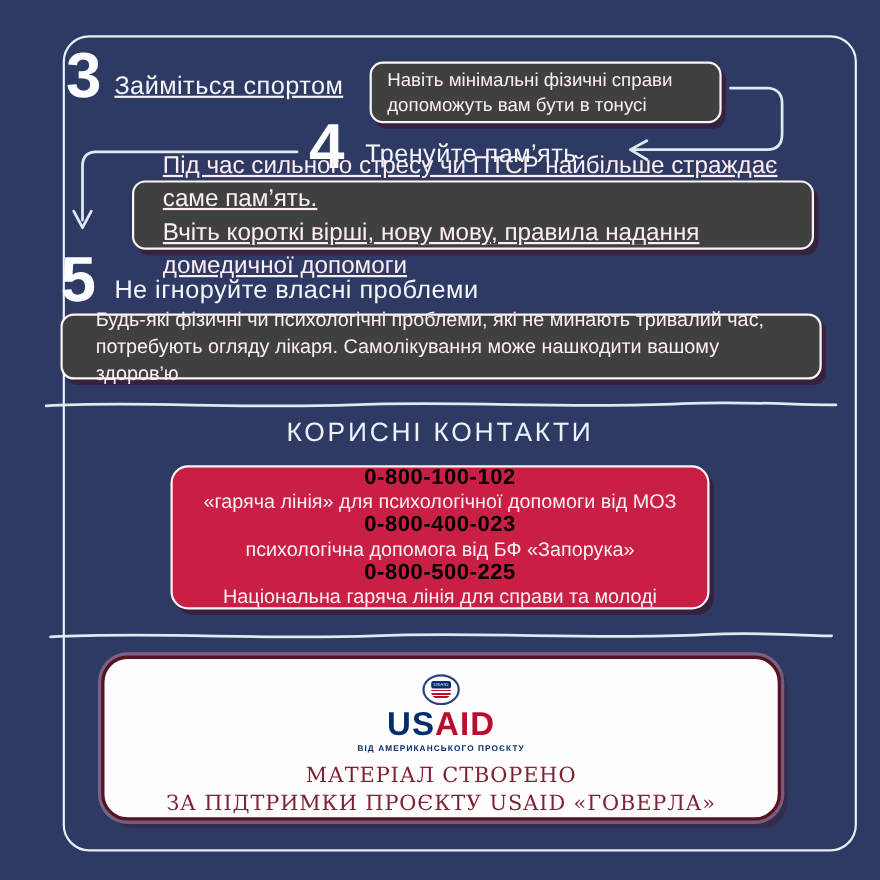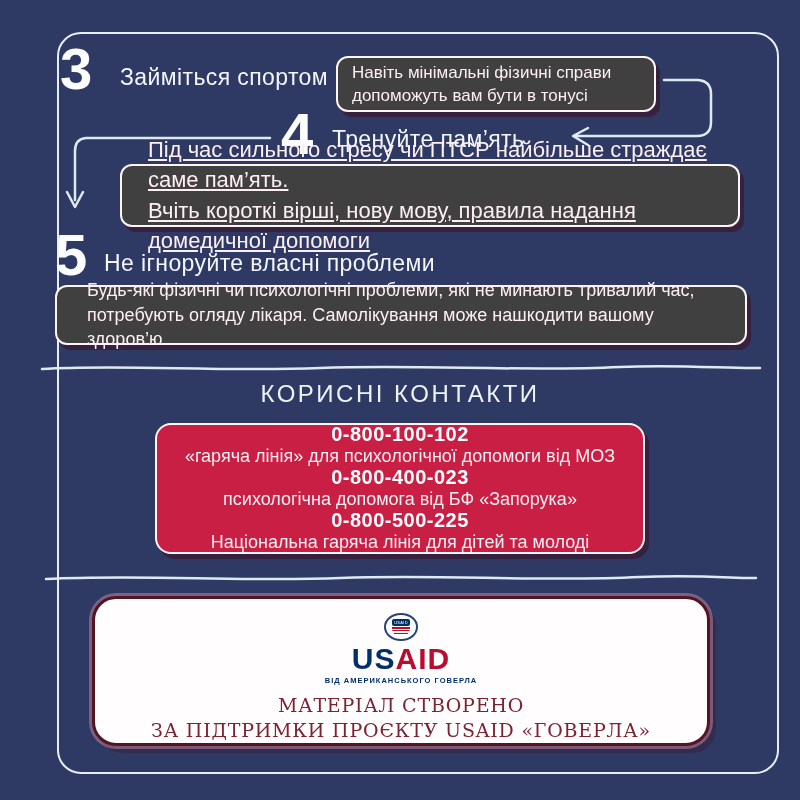--- a/index.html
+++ b/index.html
@@ -22,21 +22,21 @@
     font-size:58px; font-weight:600; line-height:1;
   }
   .num3 { left:60px;  top:40px;  }
   .num4 { left:281px; top:105px; }
   .num5 { left:55px;  top:226px; }
 
   .tip-title {
     position:absolute; color:#f3f6fb;
     font-size:23px; letter-spacing:0.4px; white-space:nowrap;
   }
-  .title3 { left:120px; top:64px;  }
+  .title3 { left:104px; top:64px;text-decoration:underline;  }
   .title4 { left:332px; top:126px; }
   .title5 { left:104px; top:250px; }
 
   .note-box {
     position:absolute;
     background:#404040;
     border:2.5px solid #fdf4f6;
     border-radius:12px;
     box-shadow:4px 5px 0 rgba(62,10,28,0.5);
     color:#fdeef2;
@@ -55,21 +55,21 @@
   }
   .contacts-box {
     position:absolute; left:155px; top:423px; width:490px; height:131px;
     background:#c91f45;
     border:2.5px solid #fdf4f6; border-radius:16px;
     box-shadow:4px 5px 0 rgba(62,10,28,0.5);
     box-sizing:border-box;
     display:flex; flex-direction:column; justify-content:center;
     text-align:center; color:#fdeef2;
   }
-  .phone { font-size:20px; font-weight:bold; color:#ffffff; line-height:21.5px; letter-spacing:0.5px; }
+  .phone { font-size:20px; font-weight:bold; color:#000000; line-height:21.5px; letter-spacing:0.5px; }
   .phone-label { font-size:18px; line-height:21.5px; }
 
   .usaid-card {
     position:absolute; left:92px; top:596px; width:618px; height:150px;
     background:#fffdfe;
     border:3px solid #541523; border-radius:24px;
     box-shadow:0 0 0 3px rgba(244,164,187,0.38), 6px 7px 0 rgba(62,10,28,0.28);
     box-sizing:border-box;
     display:flex; flex-direction:column; align-items:center;
     padding-top:14px;
@@ -141,31 +141,31 @@
     <span>потребують огляду лікаря. Самолікування може нашкодити вашому здоров’ю</span>
   </div>
 
   <div class="contacts-heading">КОРИСНІ КОНТАКТИ</div>
   <div class="contacts-box">
     <div class="phone">0-800-100-102</div>
     <div class="phone-label">«гаряча лінія» для психологічної допомоги від МОЗ</div>
     <div class="phone">0-800-400-023</div>
     <div class="phone-label">психологічна допомога від БФ «Запорука»</div>
     <div class="phone">0-800-500-225</div>
-    <div class="phone-label">Національна гаряча лінія для дітей та молоді</div>
+    <div class="phone-label">Національна гаряча лінія для справи та молоді</div>
   </div>
 
   <div class="usaid-card">
     <div class="seal">
       <div class="seal-top">USAID</div>
       <div class="seal-stripes"></div>
     </div>
     <div class="usaid-wordmark">
       <span class="us">US</span><span class="aid">AID</span>
     </div>
-    <div class="usaid-tagline">ВІД АМЕРИКАНСЬКОГО ГОВЕРЛА</div>
+    <div class="usaid-tagline">ВІД АМЕРИКАНСЬКОГО ПРОЄКТУ</div>
     <div class="credit">
       <span>МАТЕРІАЛ СТВОРЕНО</span><br>
       <span>ЗА ПІДТРИМКИ ПРОЄКТУ USAID «ГОВЕРЛА»</span>
     </div>
   </div>
 
 </div>
 
 </body></html>

